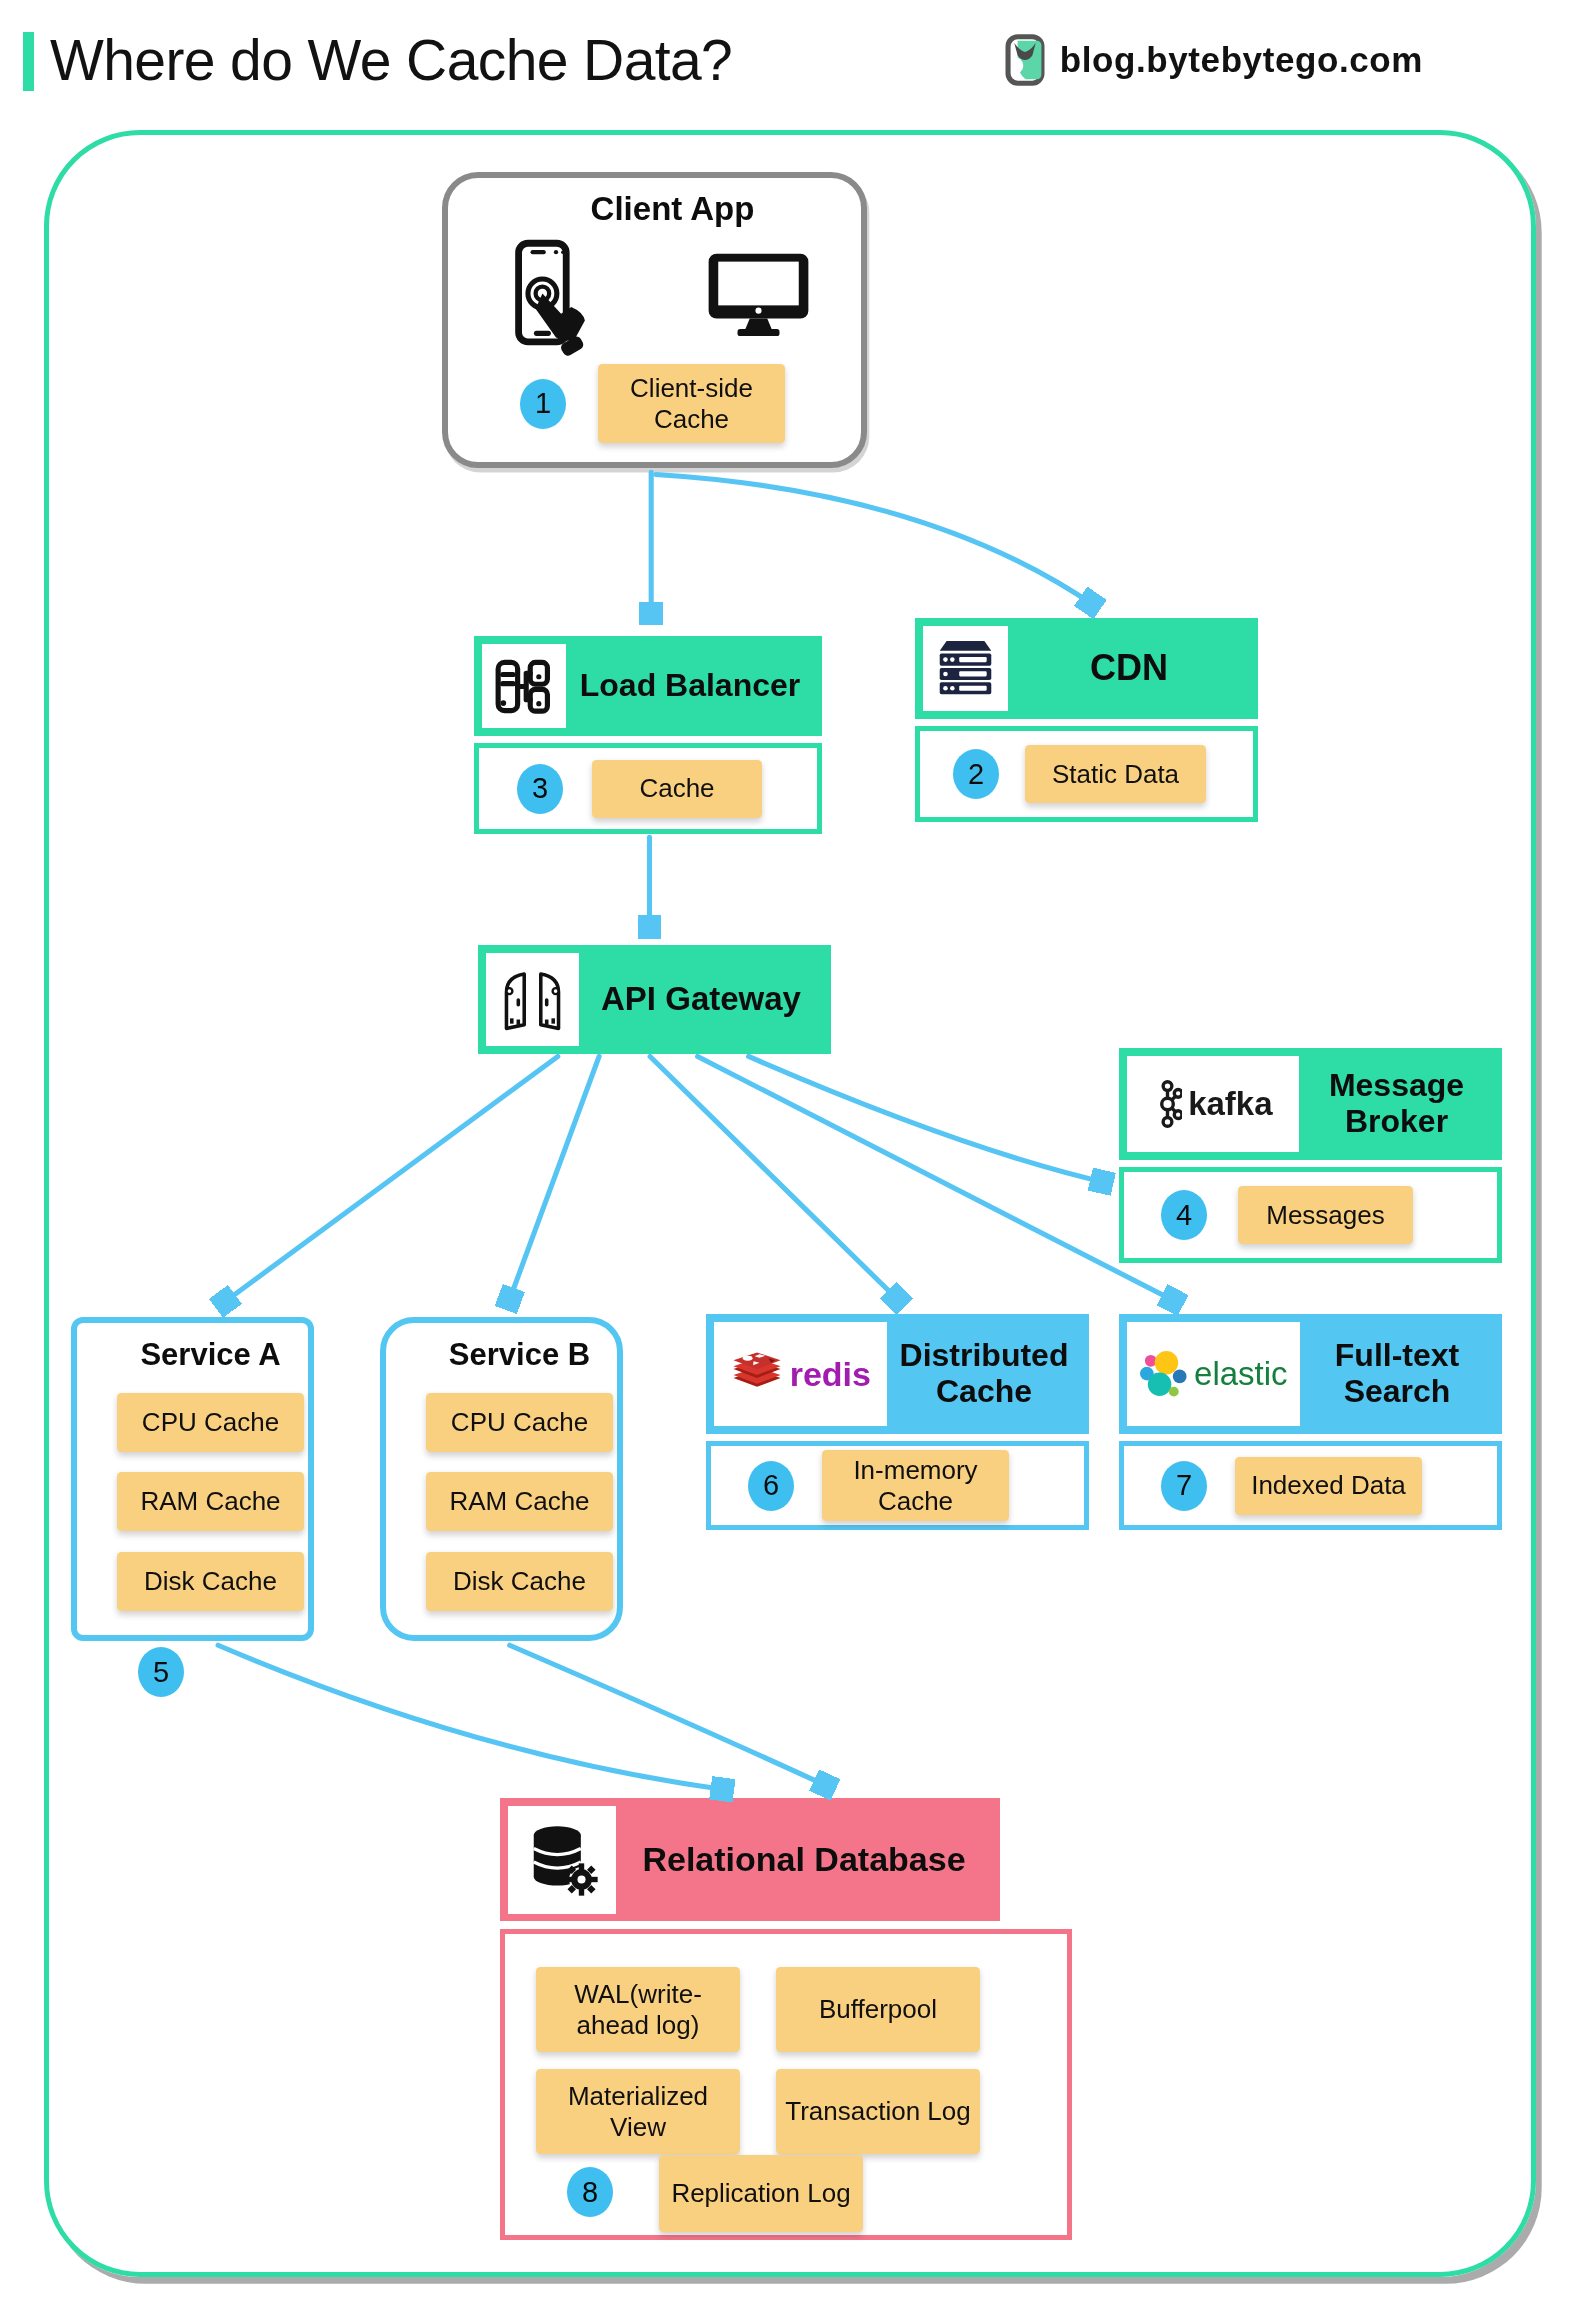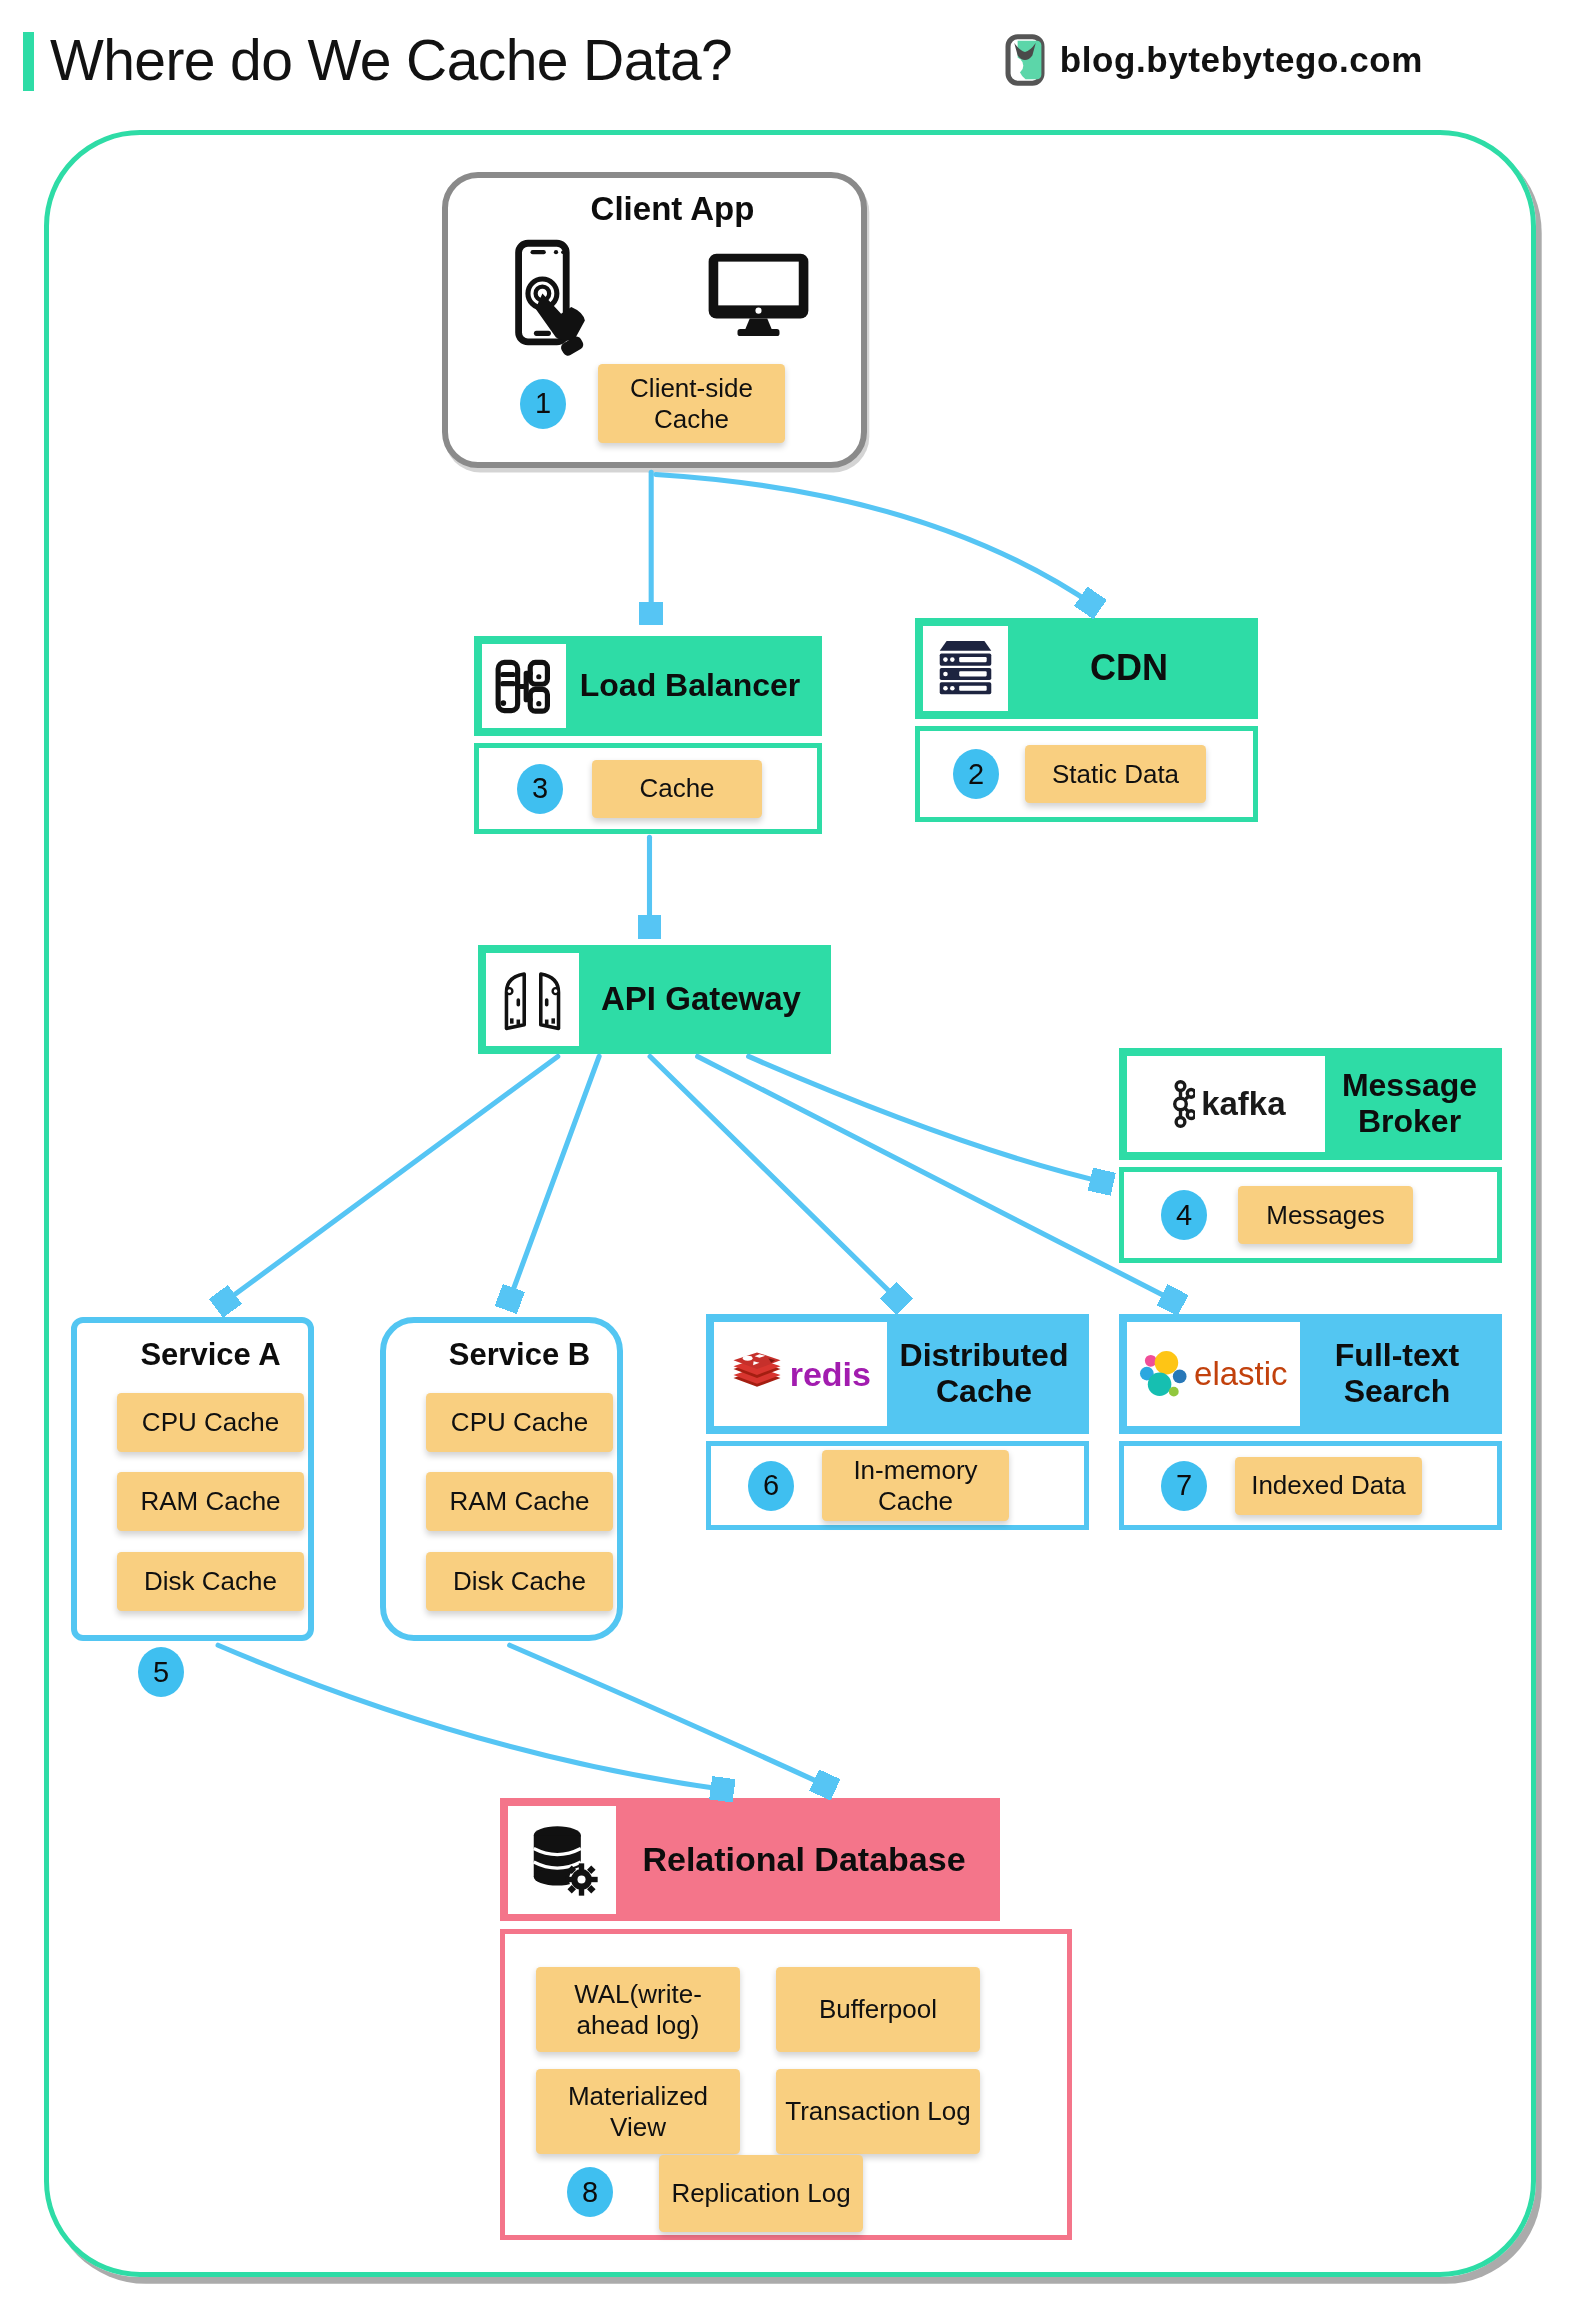--- a/index.html
+++ b/index.html
@@ -158,21 +158,21 @@
         <rect x="22" y="86" width="6" height="9" fill="#111"></rect>
           <rect x="33" y="88" width="6" height="9" fill="#111"></rect>
         <rect x="81" y="88" width="6" height="9" fill="#111"></rect>
           <rect x="92" y="86" width="6" height="9" fill="#111"></rect>
       </svg>
     </div>
     <div class="ntitle" style="font-size:33px;">API Gateway</div>
   </div>
 
   <div class="hdr green" style="left:1119px;top:1048px;width:383px;height:112px;">
-    <div class="tile" style="width:198px;height:96px;">
+    <div class="tile" style="width:172px;height:96px;">
       <svg width="29" height="54" viewBox="0 0 60 100">
         <g fill="none" stroke="#1a1a1a" stroke-width="7">
           <line x1="30" y1="20" x2="30" y2="80"></line>
           <line x1="30" y1="50" x2="50" y2="31"></line>
           <line x1="30" y1="50" x2="50" y2="69"></line>
         </g>
         <g fill="#fff" stroke="#1a1a1a" stroke-width="7">
           <circle cx="30" cy="13" r="9"></circle>
             <circle cx="30" cy="50" r="12"></circle>
             <circle cx="30" cy="87" r="9"></circle>
@@ -232,21 +232,21 @@
   <div class="hdr blue" style="left:1119px;top:1314px;width:383px;height:120px;">
     <div class="tile" style="width:173px;height:104px;">
       <svg width="49" height="49" viewBox="0 0 100 100">
         <circle cx="24" cy="22" r="12" fill="#F04E98"></circle>
         <circle cx="56" cy="26" r="24" fill="#FEC515"></circle>
         <circle cx="16" cy="48" r="14" fill="#2BA8E0"></circle>
         <circle cx="83" cy="54" r="14" fill="#2878B8"></circle>
         <circle cx="42" cy="70" r="24" fill="#16BFB1"></circle>
         <circle cx="71" cy="85" r="10" fill="#91C73E"></circle>
       </svg>
-      <span style="font-size:33px;color:#c2410c;">elastic</span>
+      <span style="font-size:33px;color:#15803d;">elastic</span>
     </div>
     <div class="ntitle" style="max-width:170px;margin:0 auto;">Full-text Search</div>
   </div>
   <div class="nbody blue" style="left:1119px;top:1441px;width:383px;height:89px;padding-left:37px;gap:28px;">
     <div class="badge">7</div>
     <div class="chip" style="width:187px;height:58px;">Indexed Data</div>
   </div>
 
   <div class="hdr pink" style="left:500px;top:1798px;width:500px;height:123px;">
     <div class="tile" style="width:108px;height:108px;">

